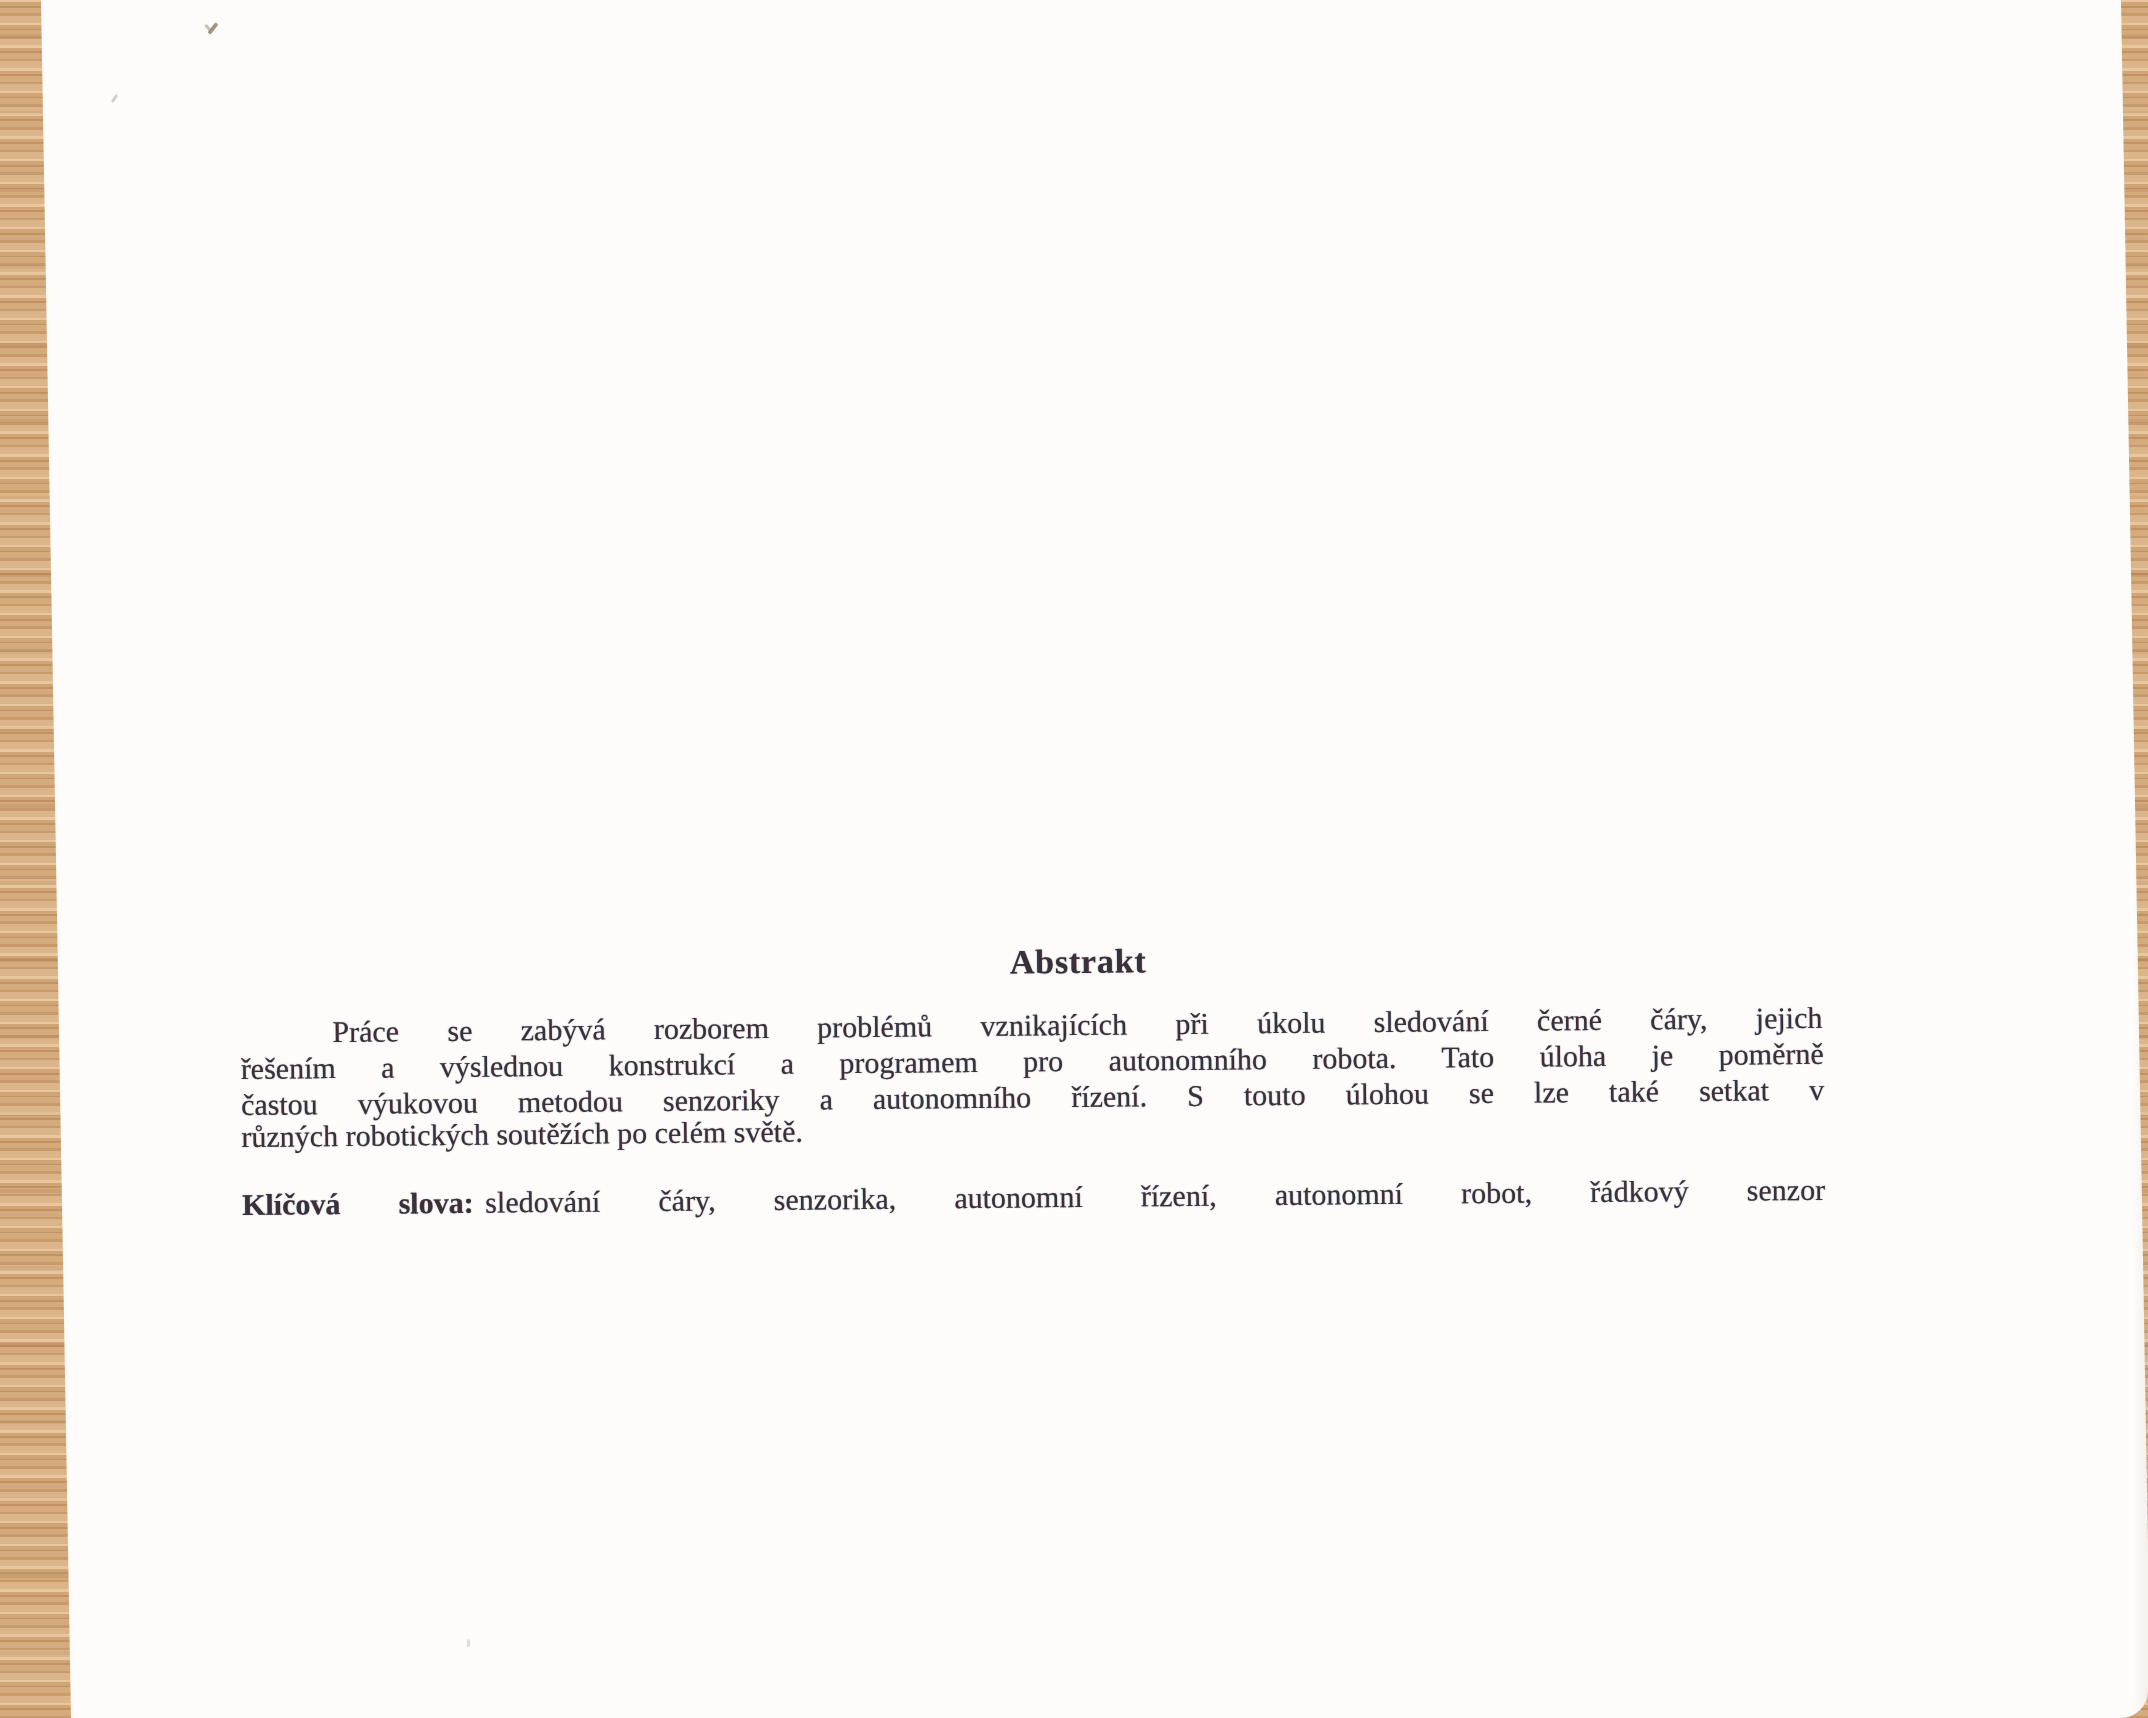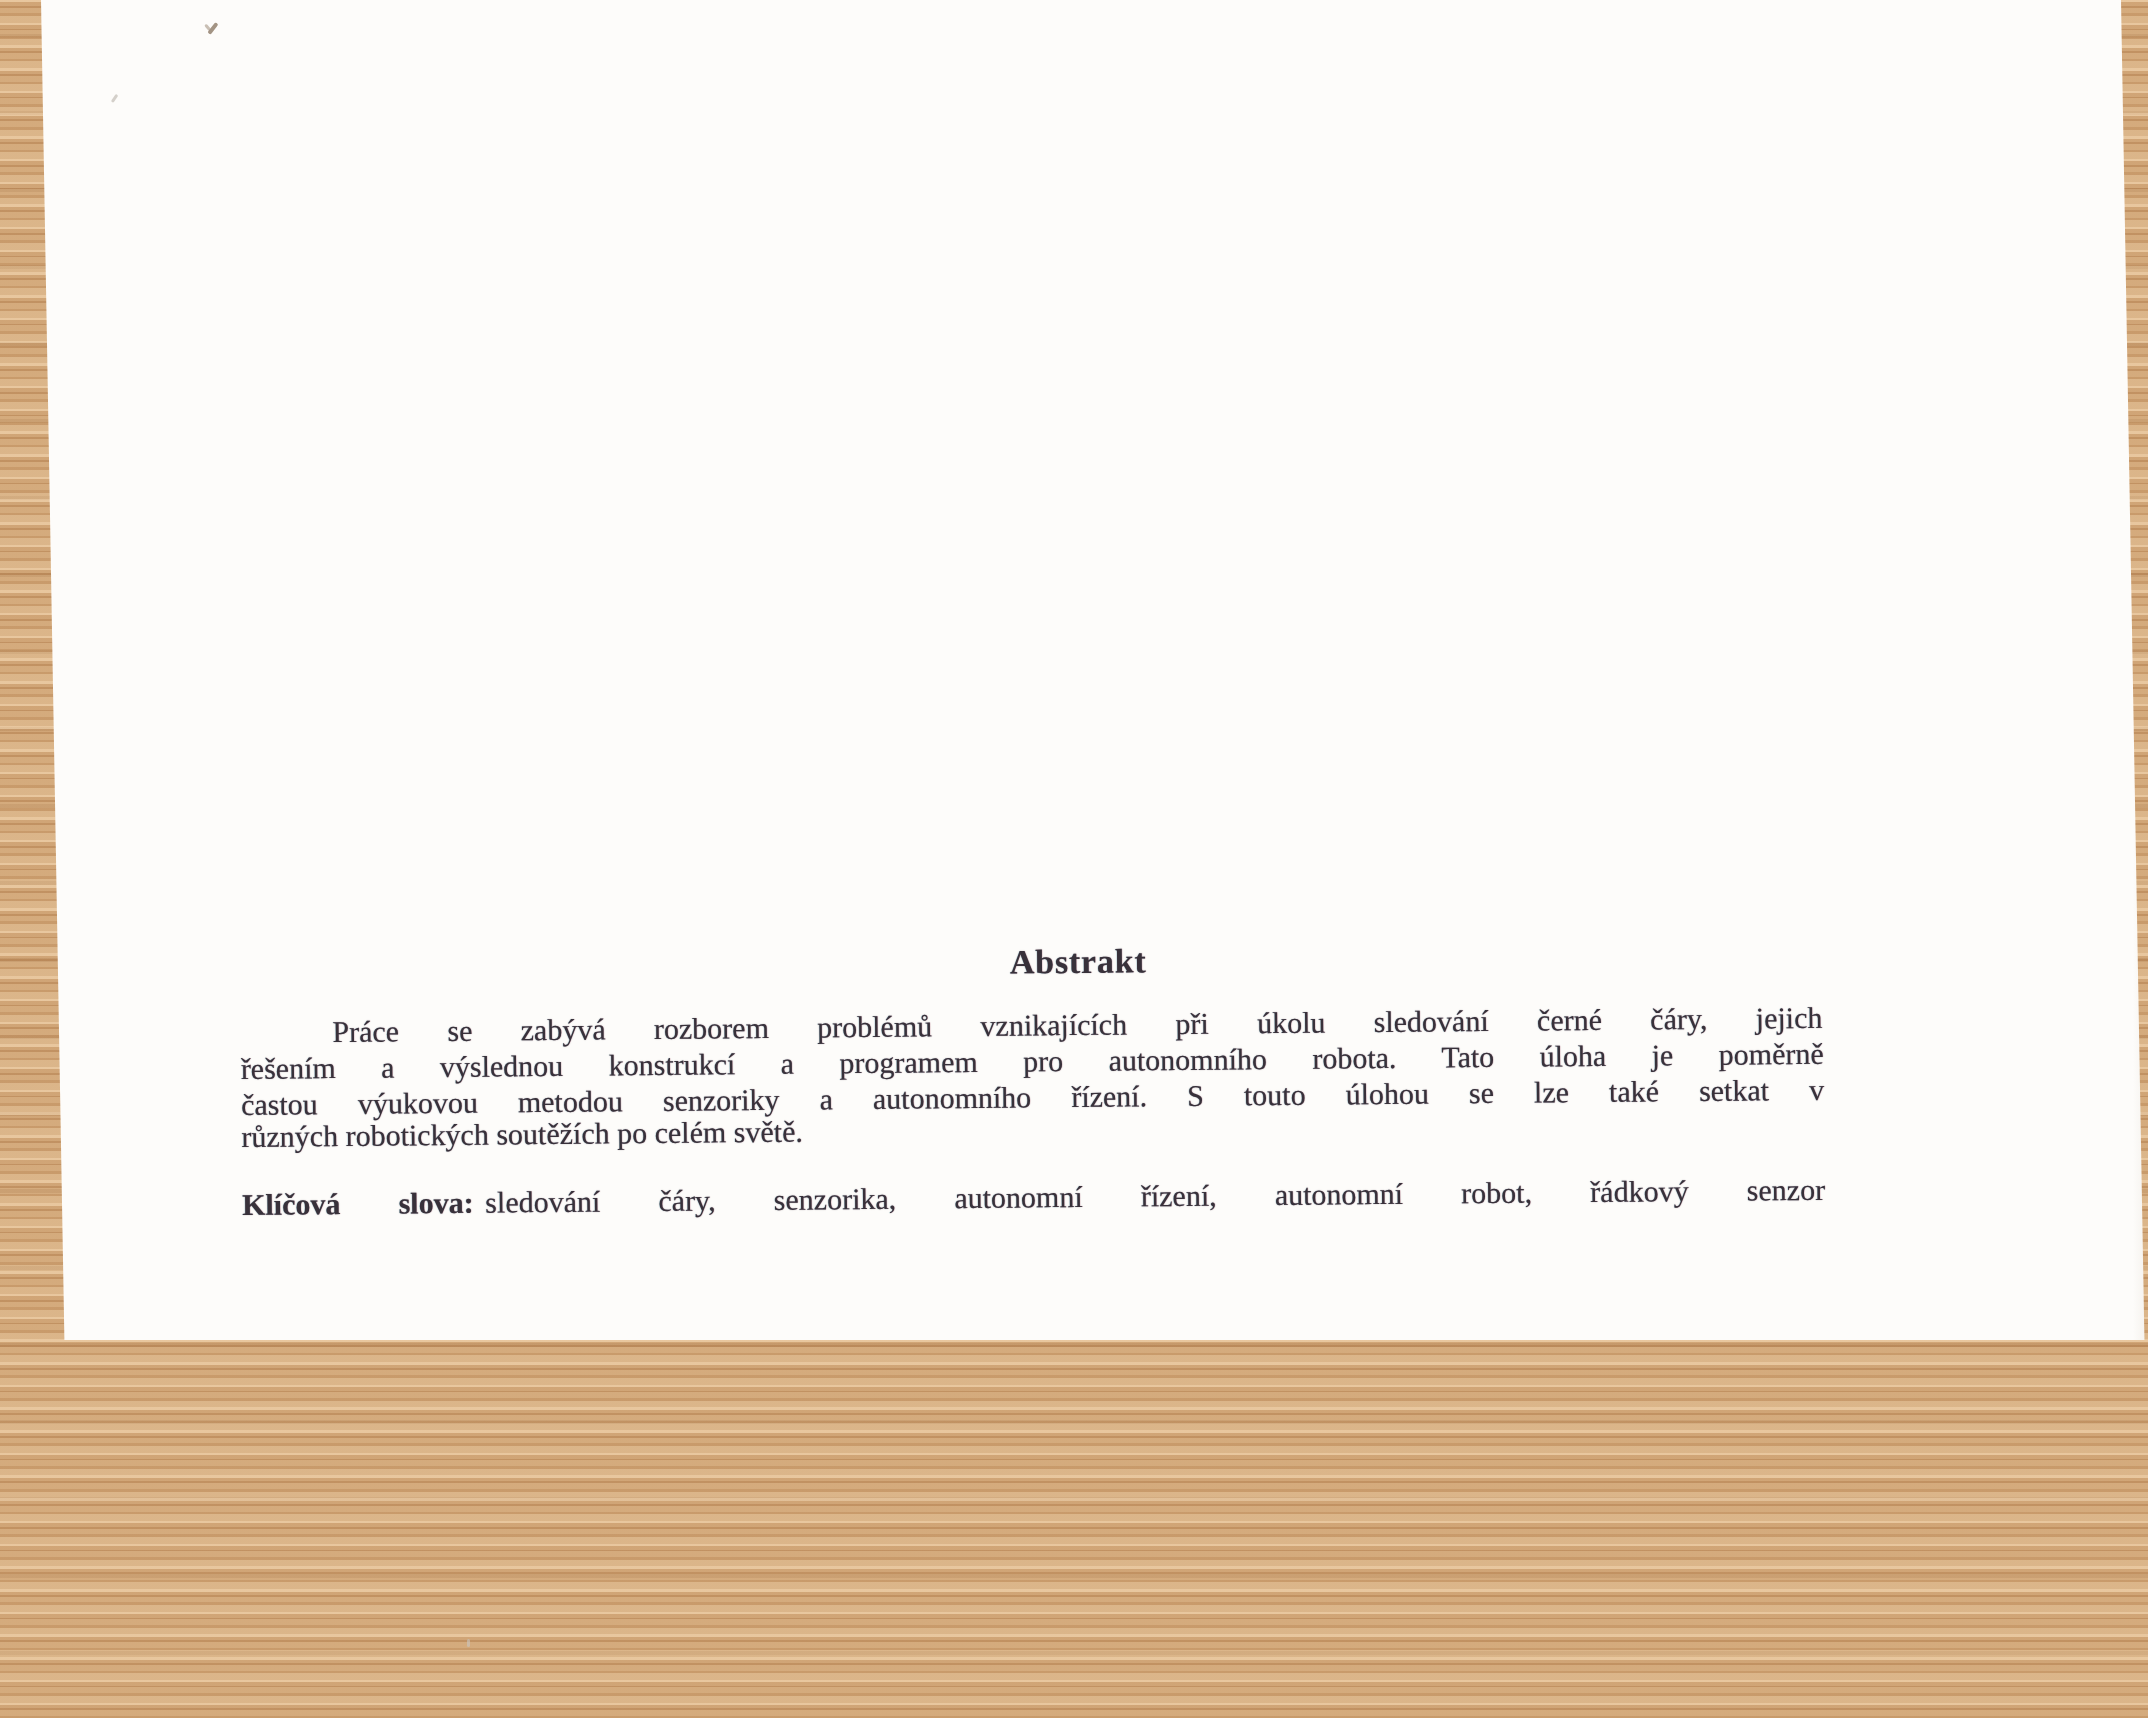--- a/index.html
+++ b/index.html
@@ -26,26 +26,27 @@
         rgba(146,96,52,0.20) 34px 38px,
         transparent 38px 77px);
     font-family: "Liberation Serif", "DejaVu Serif", serif;
   }
 
   
   .paper {
     position: absolute;
     left: 0; top: 0;
     width: 2148px;
-    height: 1340px;
+    height: 1718px;
     background:
       linear-gradient(90deg, rgba(210,200,185,0.28) 0px, rgba(255,255,255,0) 18.5px),
       linear-gradient(270deg, rgba(210,200,185,0.22) 0px, rgba(255,255,255,0) 15px),
       #fdfcfa;
     clip-path: polygon(41px 0px, 2121px 0px, 2151px 1718px, 71px 1718px);
+    border-radius: 27px;
   }
 
   
   .content {
     position: absolute;
     left: 241px;
     top: 0;
     width: 1583px;
     height: 1718px;
     transform: rotate(-0.55deg);

